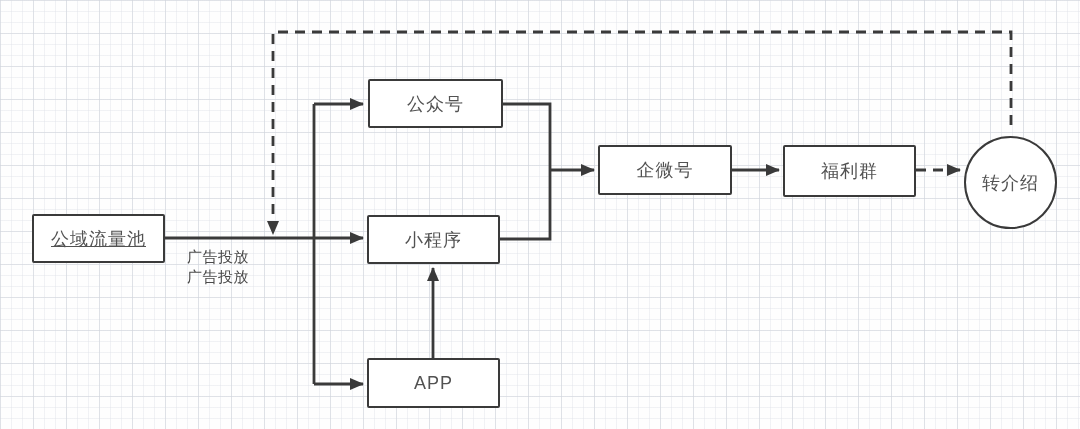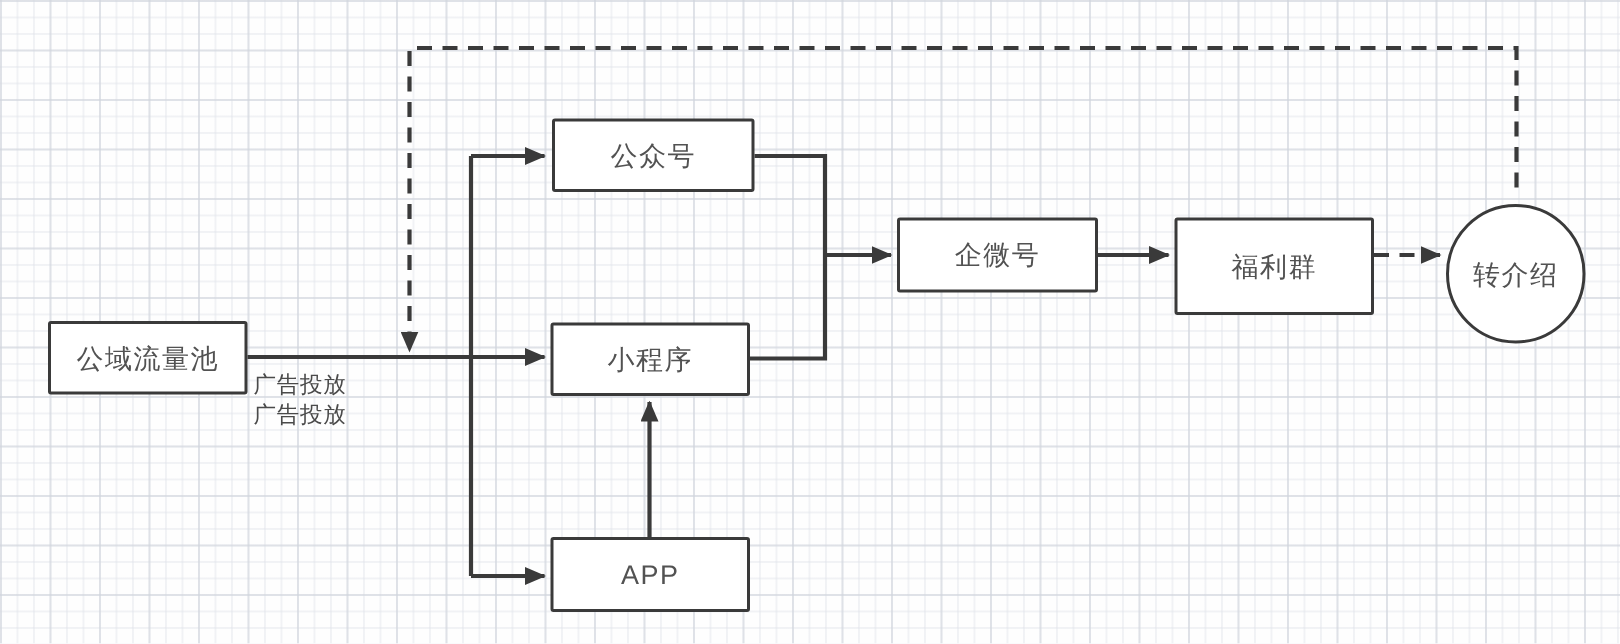--- a/index.html
+++ b/index.html
@@ -35,30 +35,30 @@
     display: flex;
     align-items: center;
     justify-content: center;
     font-size: 18px;
     letter-spacing: 1px;
     color: #525252;
   }
   .node.circle {
     border-radius: 50%;
   }
-  .node-pool     { left: 32px;  top: 214px; width: 133px; height: 49px; }
+  .node-pool     { left: 32px;  top: 214px; width: 133px; height: 49px; text-decoration: underline; }
   .node-official { left: 368px; top: 79px;  width: 135px; height: 49px; }
   .node-mini     { left: 367px; top: 215px; width: 133px; height: 49px; }
   .node-app      { left: 367px; top: 358px; width: 133px; height: 50px; text-align: right; }
   .node-ewechat  { left: 598px; top: 145px; width: 134px; height: 50px; }
-  .node-welfare  { left: 783px; top: 145px; width: 133px; height: 65px; }
+  .node-welfare  { left: 783px; top: 145px; width: 133px; height: 52px; }
   .node-referral { left: 964px; top: 136px; width: 93px;  height: 93px; }
   .edge-label {
     position: absolute;
-    left: 169px;
+    left: 187px;
     top: 247px;
     font-size: 15px;
     line-height: 1.35;
     color: #4a4a4a;
     letter-spacing: 0.5px;
   }
 </style>
 </head>
 <body>
 

